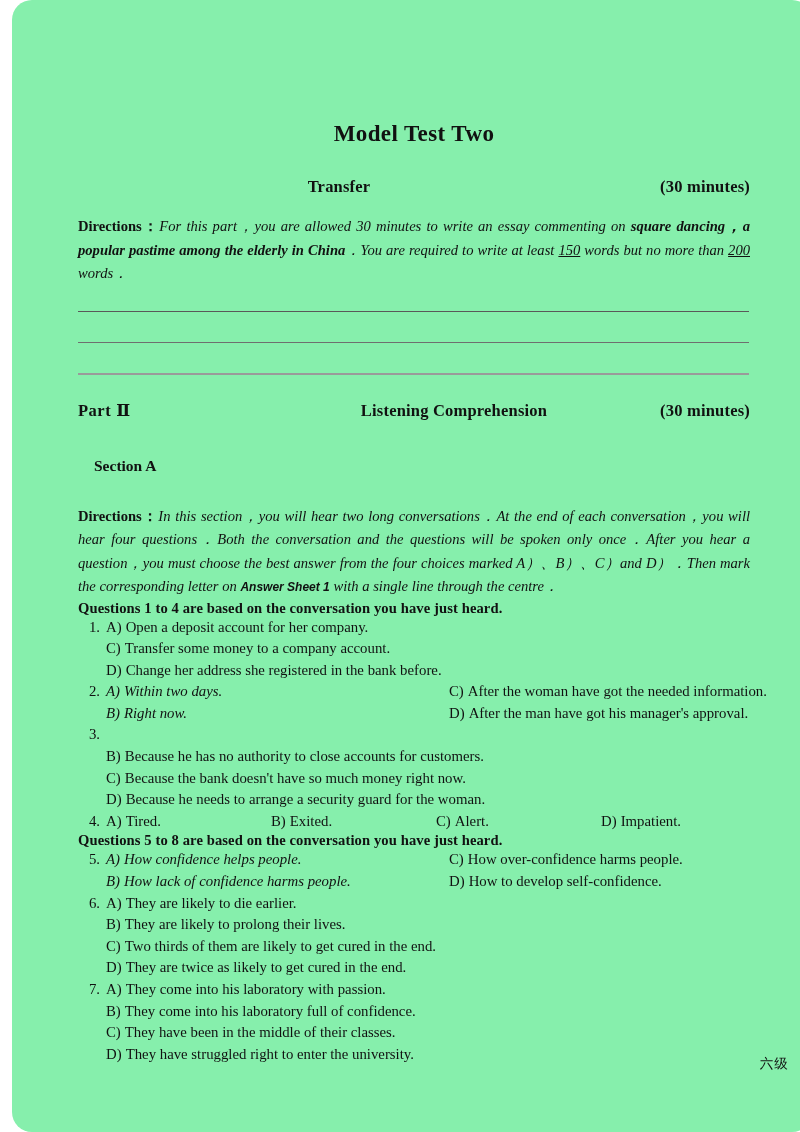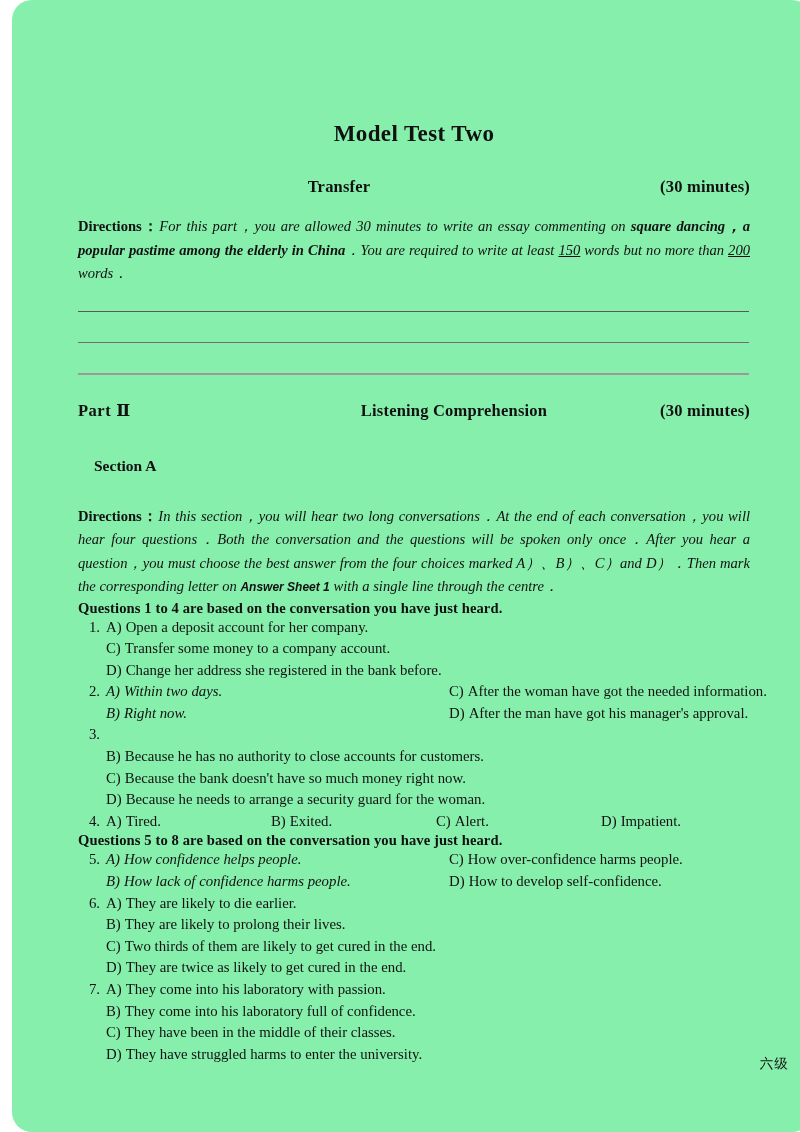--- a/index.html
+++ b/index.html
@@ -328,21 +328,21 @@
       <div class="qline">
         <span class="qnum blank">7.</span>
         <span class="opt"><span class="olet">B)</span><span>They come into his laboratory full of confidence.</span></span>
       </div>
       <div class="qline">
         <span class="qnum blank">7.</span>
         <span class="opt"><span class="olet">C)</span><span>They have been in the middle of their classes.</span></span>
       </div>
       <div class="qline">
         <span class="qnum blank">7.</span>
-        <span class="opt"><span class="olet">D)</span><span>They have struggled harms to enter the university.</span></span>
+        <span class="opt"><span class="olet">D)</span><span>They have struggled right to enter the university.</span></span>
       </div>
     </div>
 
   </div>
 
   <div class="footer">
     <span class="cn">六级</span><span class="pg">9</span>
   </div>
 
 </div>

